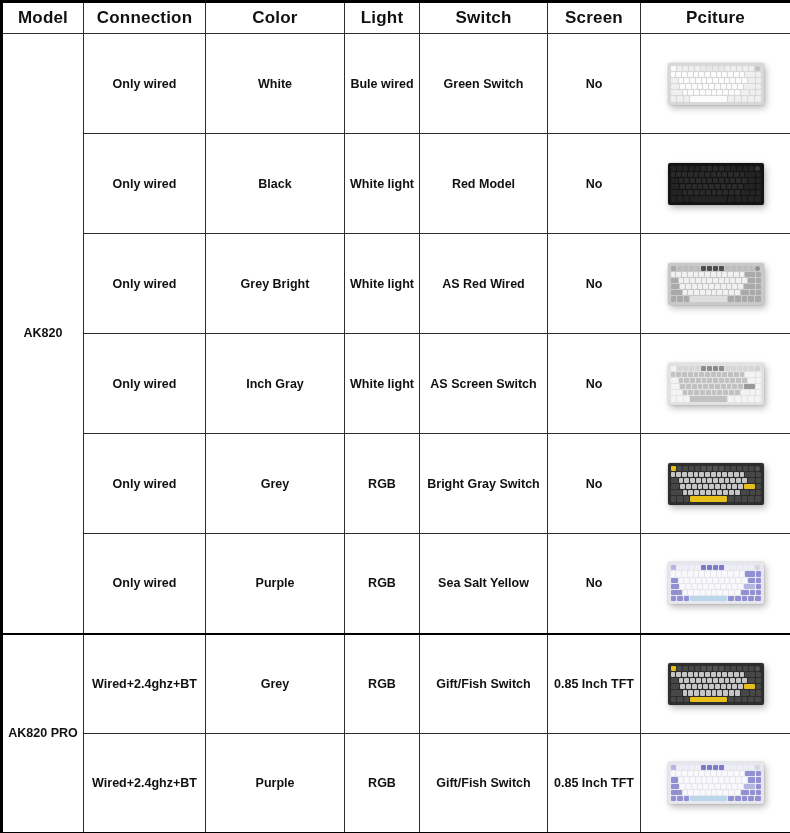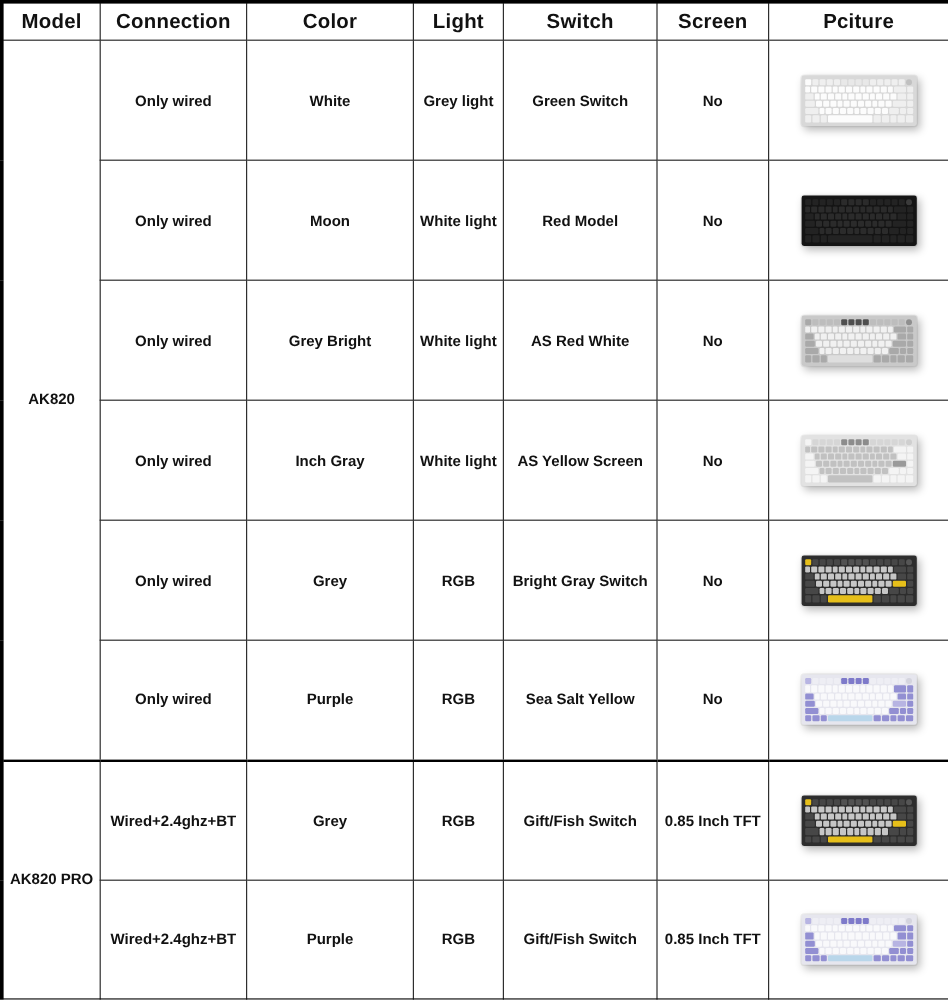--- a/index.html
+++ b/index.html
@@ -90,21 +90,21 @@
         <th>Screen</th>
         <th>Pciture</th>
       </tr>
     </thead>
     <tbody>
 
       <tr class="data-row">
         <td class="model-cell" rowspan="6">AK820</td>
         <td>Only wired</td>
         <td>White</td>
-        <td>Grey light</td>
+        <td>Bule wired</td>
         <td>Green Switch</td>
         <td>No</td>
         <td class="pic-cell">
           <div class="kb-wrap">
               <div class="kb" style="background: rgb(216, 216, 216);">
                 <div class="kb-row">
                   <div class="kb-key" style="flex-grow: 1; background: rgb(252, 252, 252);"></div>
                   <div class="kb-key" style="flex-grow: 1; background: rgb(239, 239, 239);"></div>
                   <div class="kb-key" style="flex-grow: 1; background: rgb(239, 239, 239);"></div>
                   <div class="kb-key" style="flex-grow: 1; background: rgb(239, 239, 239);"></div>
@@ -196,21 +196,21 @@
                   <div class="kb-key" style="flex-grow: 1; background: rgb(239, 239, 239);"></div>
                   <div class="kb-key" style="flex-grow: 1; background: rgb(239, 239, 239);"></div>
                   <div class="kb-key" style="flex-grow: 1; background: rgb(239, 239, 239);"></div>
                 </div>
               </div>
             </div>
         </td>
       </tr>
       <tr class="data-row">
         <td>Only wired</td>
-        <td>Moon</td>
+        <td>Black</td>
         <td>White light</td>
         <td>Red Model</td>
         <td>No</td>
         <td class="pic-cell">
           <div class="kb-wrap">
               <div class="kb" style="background: rgb(20, 20, 20);">
                 <div class="kb-row">
                   <div class="kb-key" style="flex-grow: 1; background: rgb(35, 35, 35);"></div>
                   <div class="kb-key" style="flex-grow: 1; background: rgb(35, 35, 35);"></div>
                   <div class="kb-key" style="flex-grow: 1; background: rgb(35, 35, 35);"></div>
@@ -305,21 +305,21 @@
                   <div class="kb-key" style="flex-grow: 1; background: rgb(35, 35, 35);"></div>
                 </div>
               </div>
             </div>
         </td>
       </tr>
       <tr class="data-row">
         <td>Only wired</td>
         <td>Grey Bright</td>
         <td>White light</td>
-        <td>AS Red White</td>
+        <td>AS Red Wired</td>
         <td>No</td>
         <td class="pic-cell">
           <div class="kb-wrap">
               <div class="kb" style="background: rgb(201, 201, 201);">
                 <div class="kb-row">
                   <div class="kb-key" style="flex-grow: 1; background: rgb(169, 169, 169);"></div>
                   <div class="kb-key" style="flex-grow: 1; background: rgb(189, 189, 189);"></div>
                   <div class="kb-key" style="flex-grow: 1; background: rgb(189, 189, 189);"></div>
                   <div class="kb-key" style="flex-grow: 1; background: rgb(189, 189, 189);"></div>
                   <div class="kb-key" style="flex-grow: 1; background: rgb(189, 189, 189);"></div>
@@ -412,21 +412,21 @@
                   <div class="kb-key" style="flex-grow: 1; background: rgb(169, 169, 169);"></div>
                 </div>
               </div>
             </div>
         </td>
       </tr>
       <tr class="data-row">
         <td>Only wired</td>
         <td>Inch Gray</td>
         <td>White light</td>
-        <td>AS Yellow Screen</td>
+        <td>AS Screen Switch</td>
         <td>No</td>
         <td class="pic-cell">
           <div class="kb-wrap">
               <div class="kb" style="background: rgb(226, 226, 226);">
                 <div class="kb-row">
                   <div class="kb-key" style="flex-grow: 1; background: rgb(244, 244, 244);"></div>
                   <div class="kb-key" style="flex-grow: 1; background: rgb(214, 214, 214);"></div>
                   <div class="kb-key" style="flex-grow: 1; background: rgb(214, 214, 214);"></div>
                   <div class="kb-key" style="flex-grow: 1; background: rgb(214, 214, 214);"></div>
                   <div class="kb-key" style="flex-grow: 1; background: rgb(214, 214, 214);"></div>

